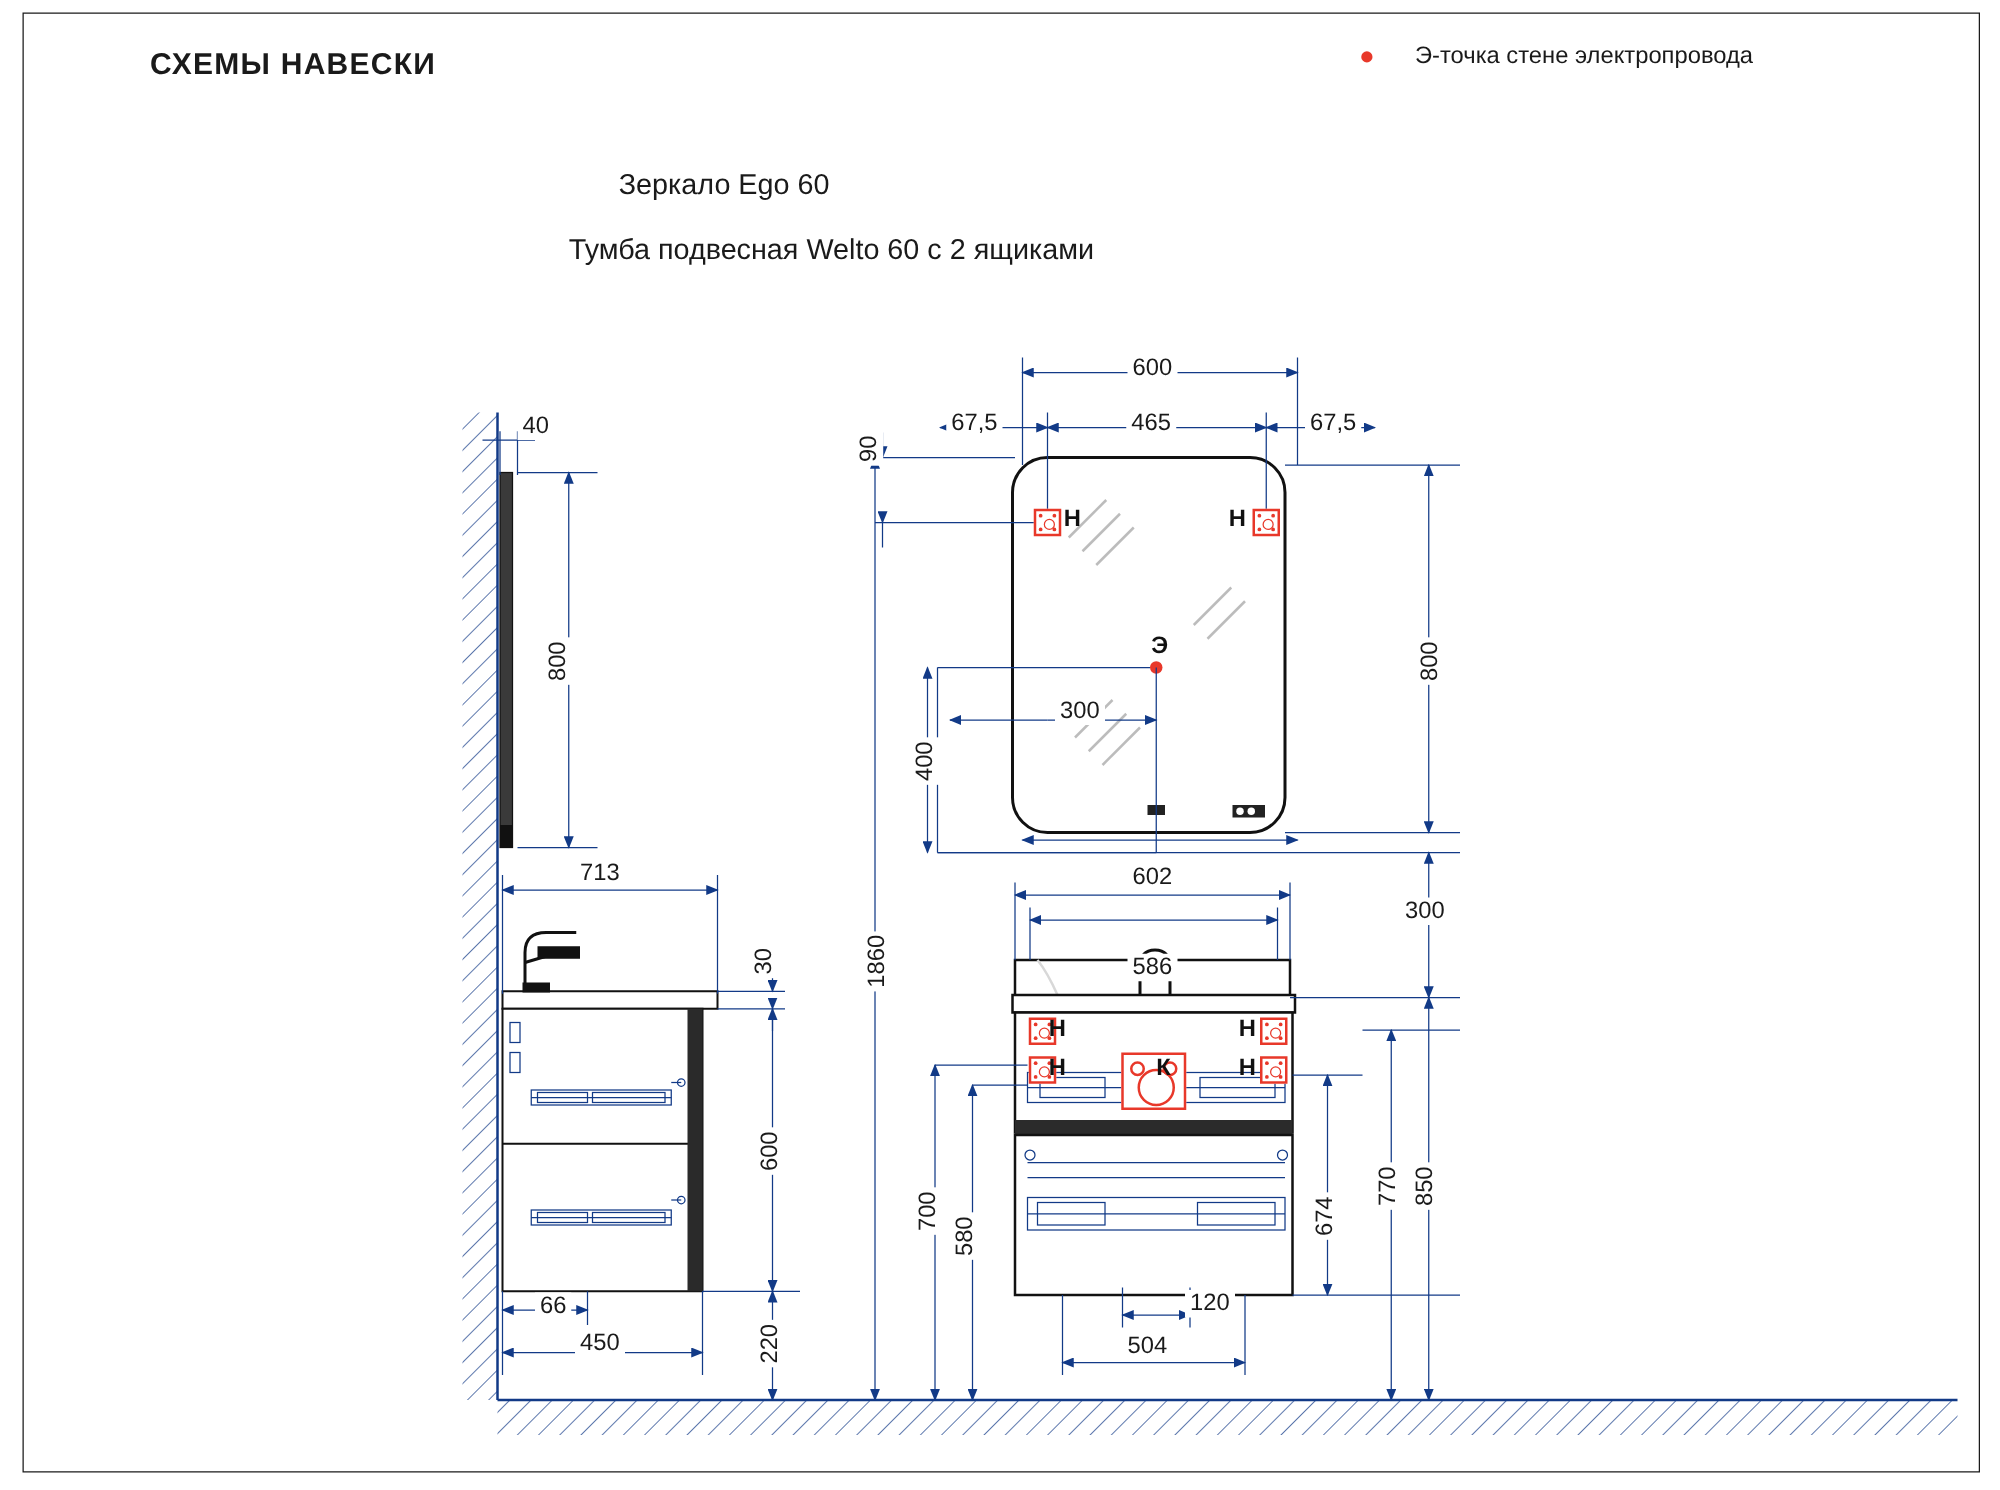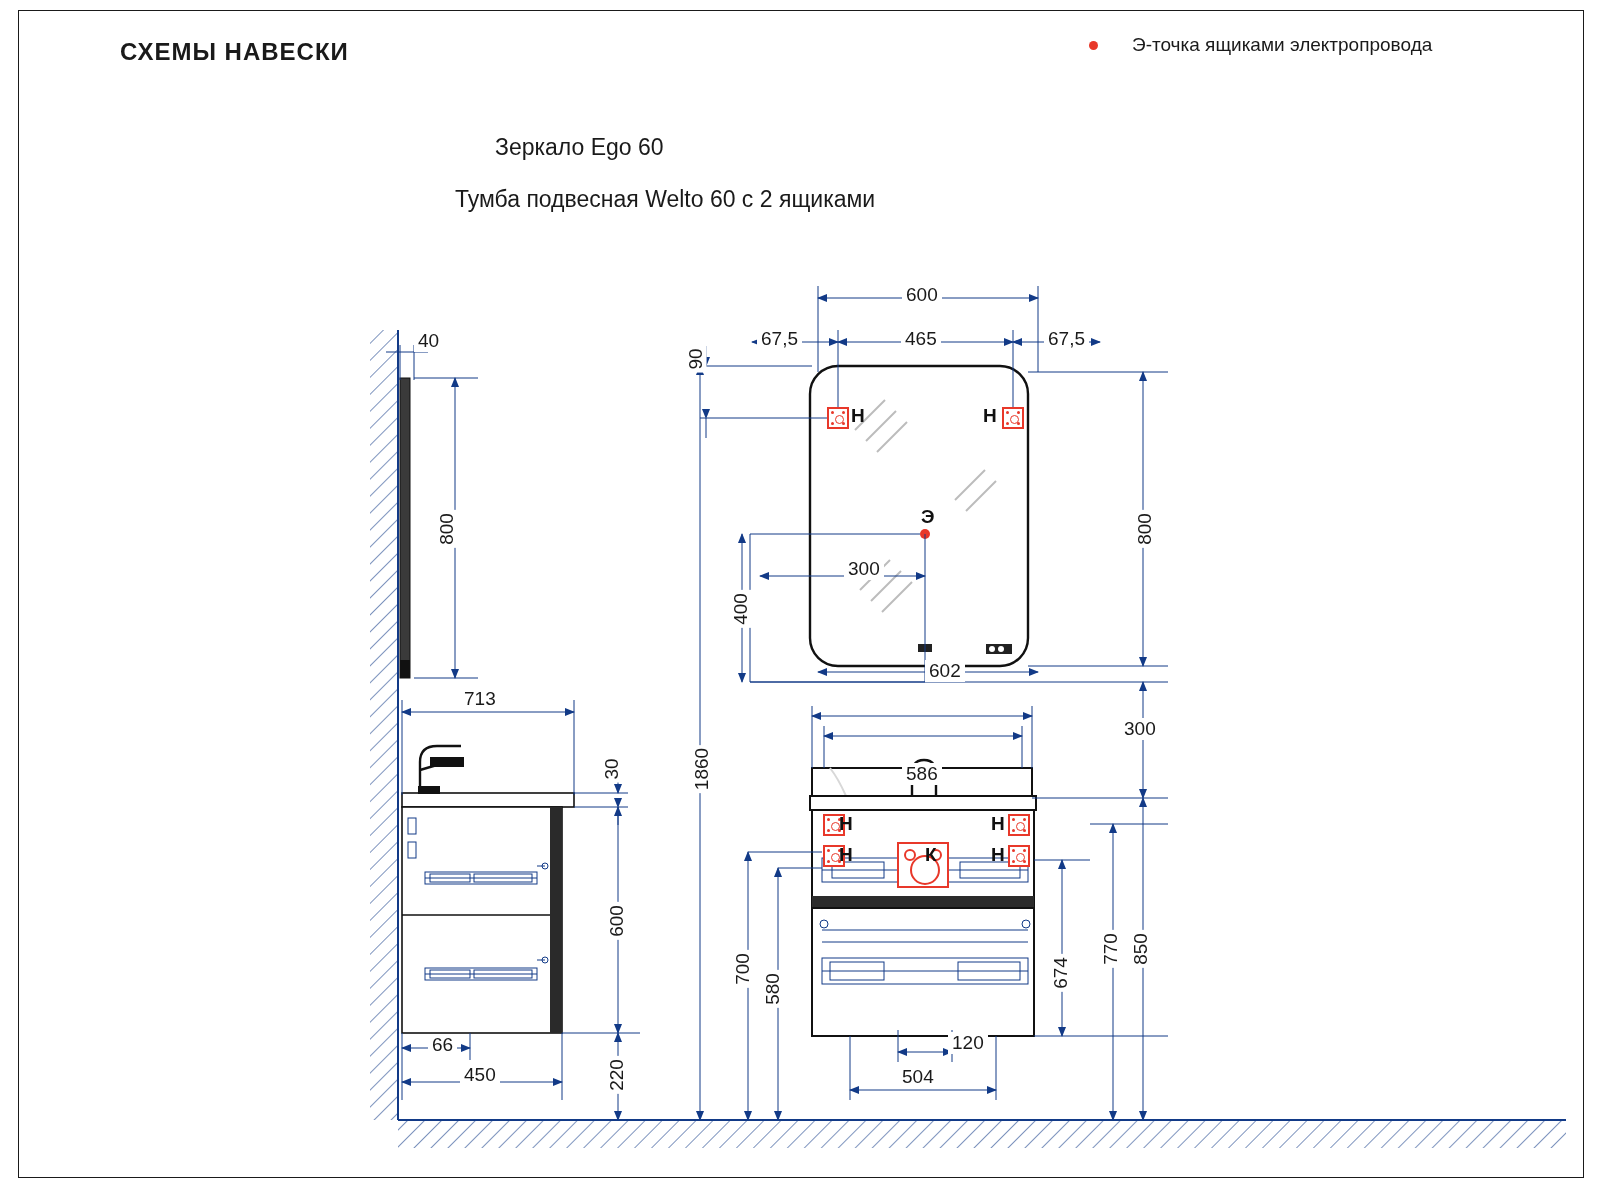--- a/index.html
+++ b/index.html
@@ -63,21 +63,21 @@
 
 <div class="title">СХЕМЫ НАВЕСКИ</div>
 <div class="subtitle1">Зеркало Ego 60</div>
 <div class="subtitle2">Тумба подвесная Welto 60 с 2 ящиками</div>
 
 <div class="legend">
   <div class="legend-row">
     <span class="sym-e">
         <span class="edot"></span>
       </span>
-    <span class="legend-text">Э-точка ящиками электропровода</span>
+    <span class="legend-text">Э-точка стене электропровода</span>
   </div>
 </div>
 
 <svg viewBox="0 0 1600 1192">
   <defs>
     <marker id="ar" markerWidth="10" markerHeight="8" refX="9" refY="4" orient="auto">
       <path d="M0,0 L10,4 L0,8 z" fill="#123a87"></path>
     </marker>
     <marker id="arS" markerWidth="10" markerHeight="8" refX="1" refY="4" orient="auto">
       <path d="M10,0 L0,4 L10,8 z" fill="#123a87"></path>
@@ -366,21 +366,21 @@
 
 <div class="dim" style="left:902px;top:284px;">600</div>
 <div class="dim" style="left:757px;top:328px;">67,5</div>
 <div class="dim" style="left:901px;top:328px;">465</div>
 <div class="dim" style="left:1044px;top:328px;">67,5</div>
 <div class="dimv" style="left:682px;top:348px;transform:rotate(-90deg);">90</div>
 <div class="dimv" style="left:1126px;top:518px;transform:rotate(-90deg);">800</div>
 <div class="dim" style="left:844px;top:558px;">300</div>
 <div class="dimv" style="left:722px;top:598px;transform:rotate(-90deg);">400</div>
 
-<div class="dim" style="left:902px;top:660px;margin-left:23px;">602</div>
+<div class="dim" style="left:902px;top:691px;">602</div>
 <div class="dim" style="left:902px;top:718px;margin-top:45px;">586</div>
 <div class="dim" style="left:1120px;top:718px;">300</div>
 <div class="dimv" style="left:678px;top:758px;transform:rotate(-90deg);">1860</div>
 <div class="dimv" style="left:1122px;top:938px;transform:rotate(-90deg);">850</div>
 <div class="dimv" style="left:1092px;top:938px;transform:rotate(-90deg);">770</div>
 <div class="dimv" style="left:1042px;top:962px;transform:rotate(-90deg);">674</div>
 <div class="dimv" style="left:724px;top:958px;transform:rotate(-90deg);">700</div>
 <div class="dimv" style="left:754px;top:978px;transform:rotate(-90deg);">580</div>
 <div class="dim" style="left:948px;top:1032px;">120</div>
 <div class="dim" style="left:898px;top:1066px;">504</div>

